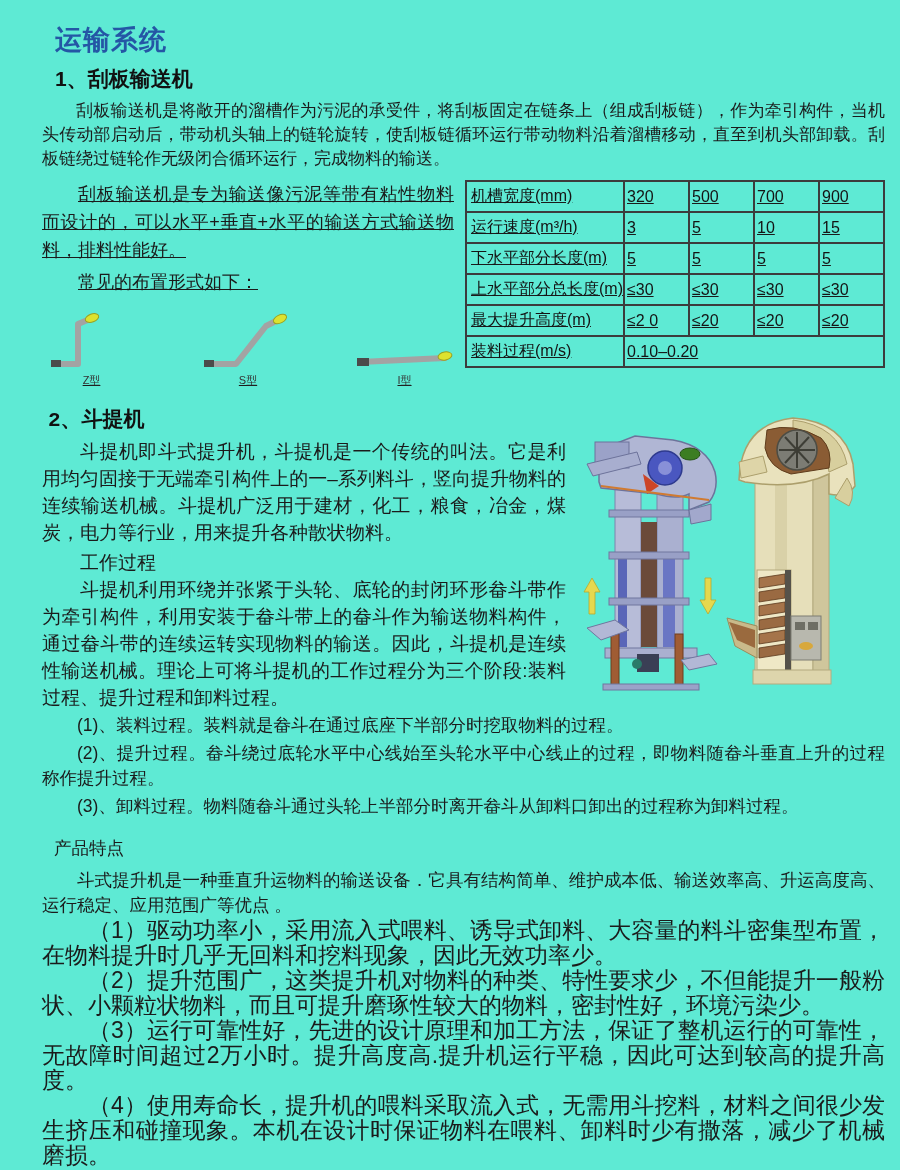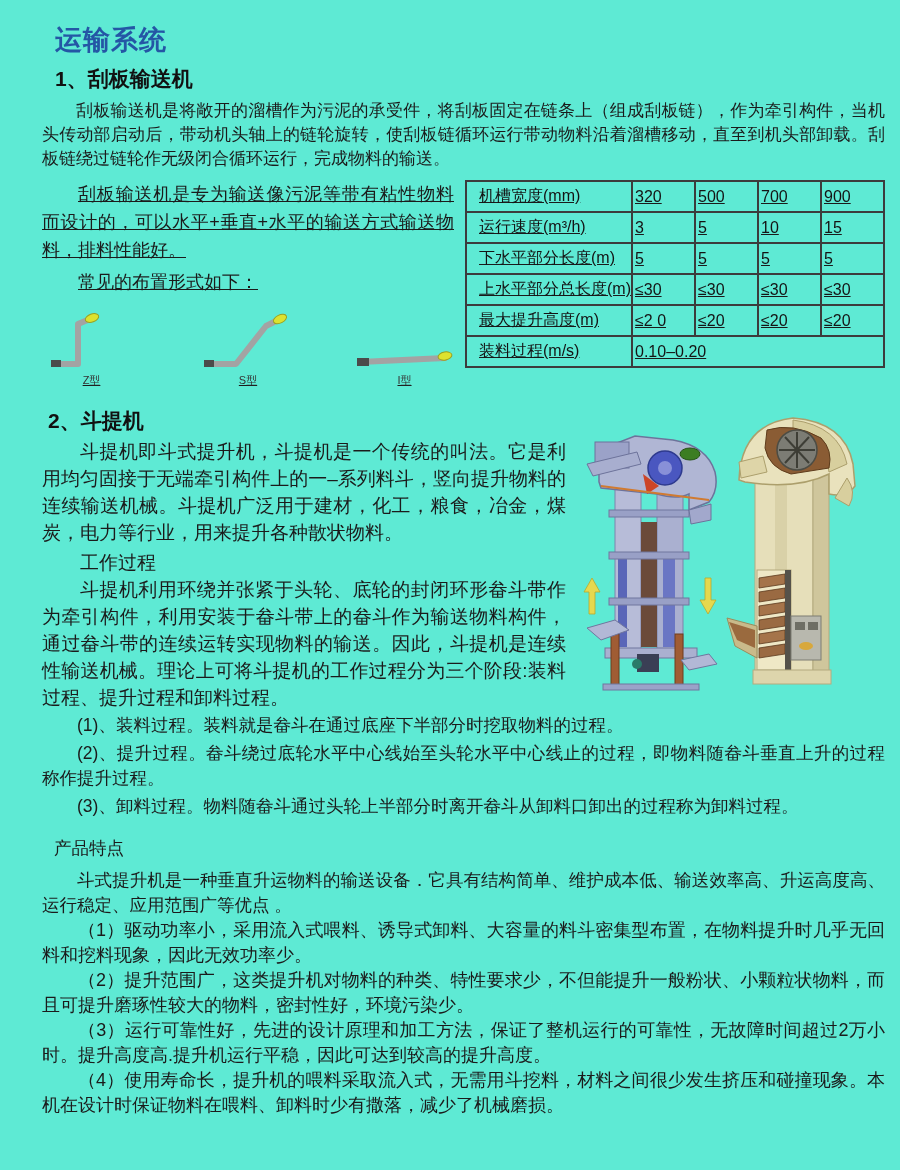--- a/index.html
+++ b/index.html
@@ -27,31 +27,31 @@
   .diagrams{display:flex;margin-top:12px;width:412px;justify-content:space-between;}
   .diagram-fig{width:99px;text-align:center;}
   .diagram-fig svg{display:block;margin:0 auto;}
   .diagram-label{font-size:11px;color:#333;margin-top:1px;display:block;}
   .col-right1{margin-left:auto;width:420px;}
   table.spec{border-collapse:collapse;width:420px;table-layout:fixed;}
   table.spec td{
     border:2px solid #3c3c3c;height:29px;text-align:left;
     font-size:16px;color:#141414;padding:0 2px;overflow:hidden;white-space:nowrap;
   }
-  table.spec td.lbl{text-align:left;padding-left:12px;width:150px;}
+  table.spec td.lbl{text-align:left;padding-left:4px;width:150px;}
   
   .cols2{display:flex;margin-top:14px;width:843px;}
   .col-left2{width:524px;}
   .sec2-par{margin:4px 0 0 0;font-size:19px;line-height:27px;text-indent:2em;text-align:justify;}
   .sub-head{margin:3px 0 0 0;font-size:19px;line-height:27px;text-indent:2em;}
   .col-right2{margin-left:auto;width:308px;position:relative;}
   .list-par{margin:2px 0 0 0;font-size:17.5px;line-height:25.5px;text-indent:2em;text-align:justify;width:843px;}
   .feat-head{margin:17px 0 0 12px;font-size:17.5px;line-height:24px;}
   .feat-par{margin:8px 0 0 0;font-size:17.5px;line-height:25px;text-indent:2em;text-align:justify;width:843px;}
-  .feat-item{margin:0;font-size:18px;line-height:25px;text-indent:2em;text-align:justify;width:843px;}
+  .feat-item{margin:0;font-size:23px;line-height:25px;text-indent:2em;text-align:justify;width:843px;}
 </style>
 </head>
 <body>
 
 <div class="page">
 
   <h1 class="doc-title">运输系统</h1>
 
   <h2 class="sec-heading">1、刮板输送机</h2>
 
@@ -138,21 +138,21 @@
             <td class="lbl">装料过程(m/s)</td>
             <td colspan="4">0.10–0.20</td>
           </tr>
         </tbody>
       </table>
     </div>
   </div>
 
   <div class="cols2">
     <div class="col-left2">
-      <h2 class="sec-heading" style="margin-left:6px;margin-top:6px;">2、斗提机</h2>
+      <h2 class="sec-heading" style="margin-left:6px;margin-top:6px;font-family:Liberation Mono, monospace;">2、斗提机</h2>
       <p class="sec2-par">斗提机即斗式提升机，斗提机是一个传统的叫法。它是利用均匀固接于无端牵引构件上的一–系列料斗，竖向提升物料的连续输送机械。斗提机广泛用于建材，化工，粮食，冶金，煤炭，电力等行业，用来提升各种散状物料。</p>
       <p class="sub-head">工作过程</p>
       <p class="sec2-par" style="margin-top:0;">斗提机利用环绕并张紧于头轮、底轮的封闭环形畚斗带作为牵引构件，利用安装于畚斗带上的畚斗作为输送物料构件，通过畚斗带的连续运转实现物料的输送。因此，斗提机是连续性输送机械。理论上可将斗提机的工作过程分为三个阶段:装料过程、提升过程和卸料过程。</p>
     </div>
 
     <div class="col-right2">
       <span>
         <svg width="308" height="300" viewBox="0 0 308 300" style="display:block;">
 
           <g>

